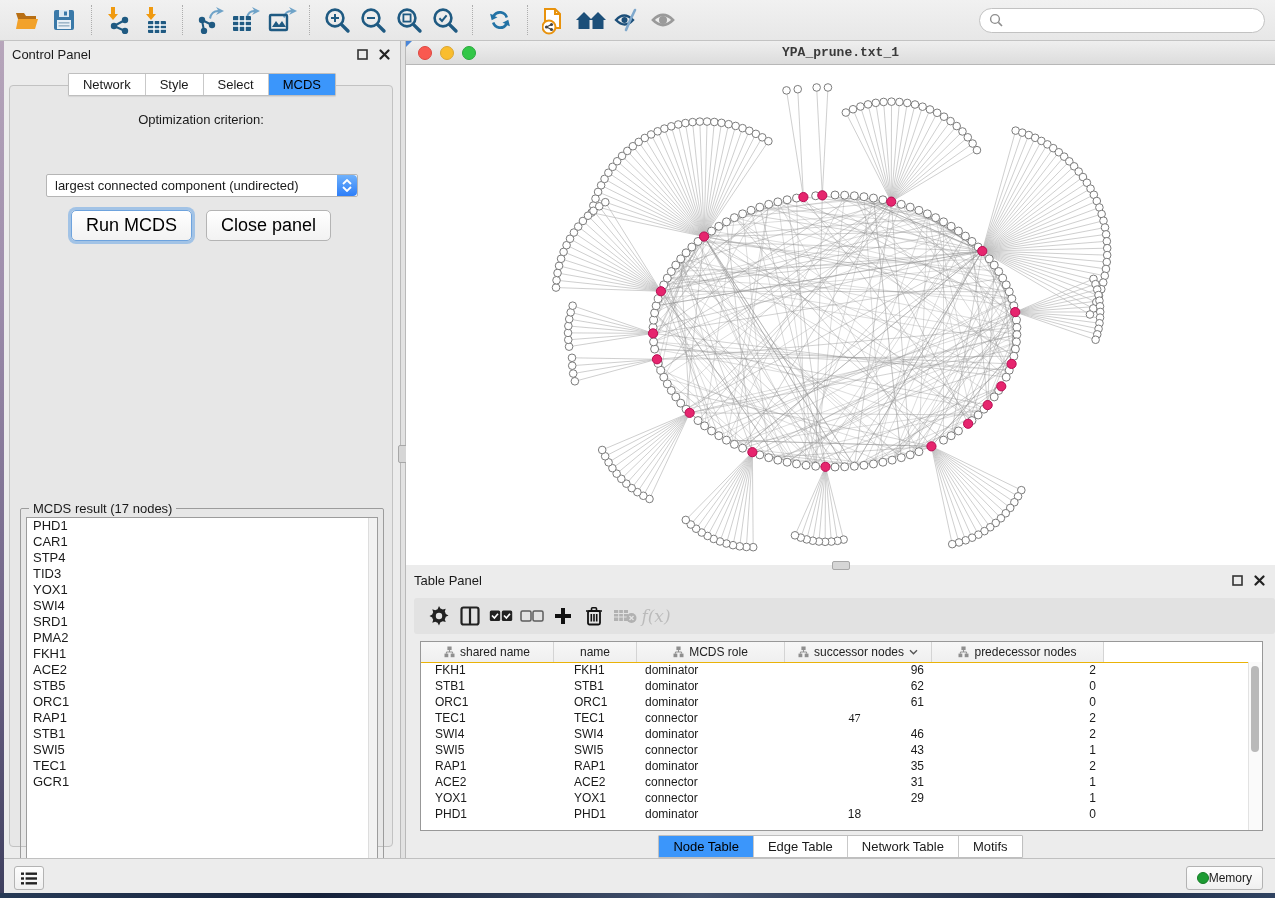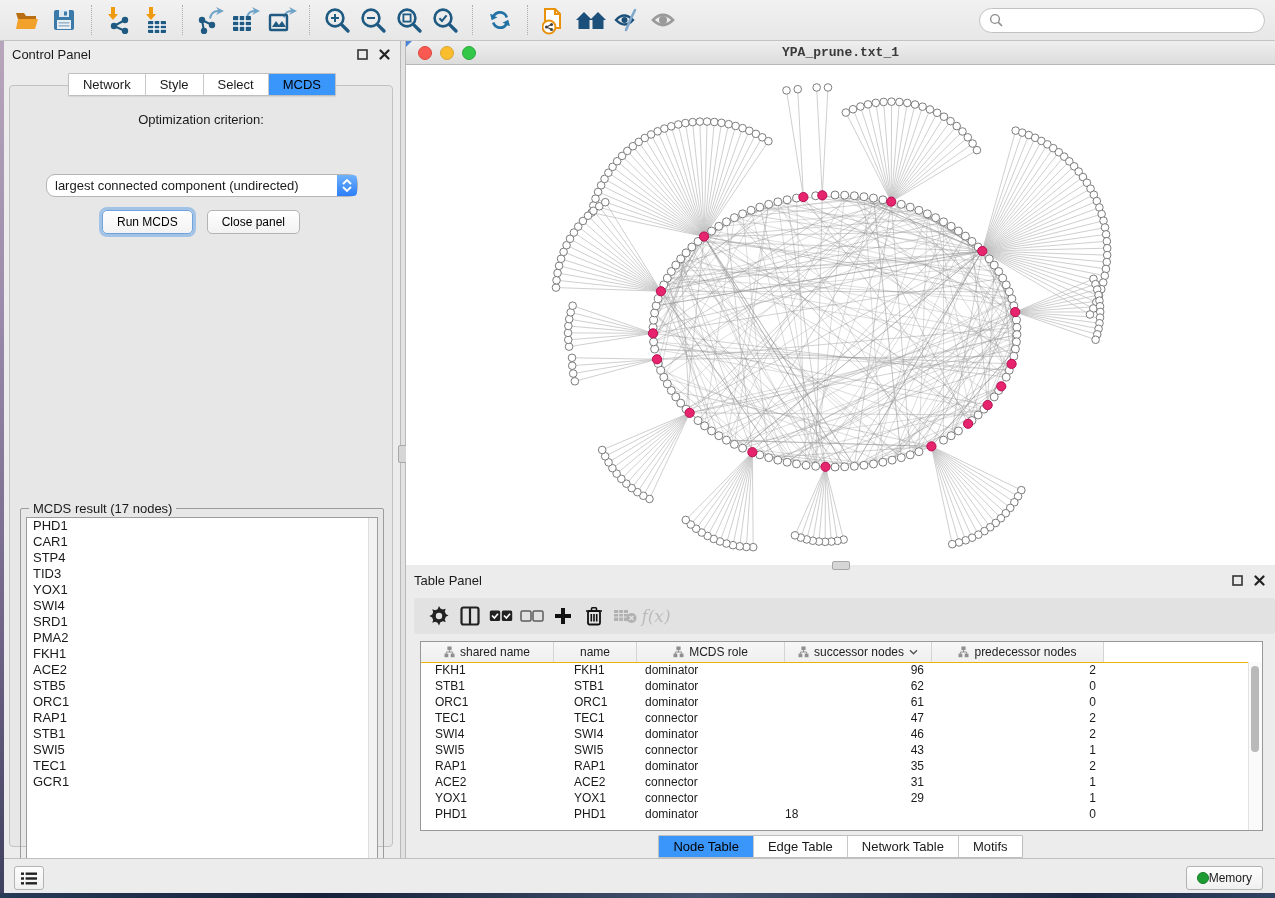--- a/index.html
+++ b/index.html
@@ -30,27 +30,27 @@
   .cp-tabs{position:absolute;left:0;top:32px;width:100%;display:flex;justify-content:center;z-index:3;}
   .seggroup{display:flex;background:#fff;border:1px solid #bfbfbf;border-radius:1px;overflow:hidden;
             box-shadow:0 1px 1px rgba(0,0,0,.08);}
   .seg{padding:3px 14px;font-size:13px;border-right:1px solid #c9c9c9;background:#fff;cursor:pointer;white-space:nowrap;}
   .seg:last-child{border-right:none;}
   .seg.active{background:#3b96fb;color:#000000;}
   .cp-box{position:absolute;left:5px;top:44px;width:384px;height:762px;background:#e7e7e7;
           border:1px solid #c2c2c2;border-radius:4px;box-sizing:border-box;}
   .opt-label{margin-top:26px;text-align:center;font-size:13px;}
   .select{position:absolute;left:36px;top:88px;width:312px;height:23px;background:#fff;border:1px solid #b5b5b5;
-          border-radius:9px;display:flex;align-items:center;box-sizing:border-box;cursor:pointer;}
+          border-radius:2px;display:flex;align-items:center;box-sizing:border-box;cursor:pointer;}
   .select .val{flex:1;font-size:13px;padding:0 8px;white-space:nowrap;overflow:hidden;}
   .select .cap{width:20px;height:21px;background:linear-gradient(#6fb1fb,#2d7ef8);border-radius:0 4px 4px 0;
                display:flex;flex-direction:column;align-items:center;justify-content:center;gap:1px;}
   .btn-row{position:absolute;left:0;top:124px;width:100%;display:flex;justify-content:center;gap:14px;}
   .mac-btn{background:linear-gradient(#ffffff,#f2f2f2);border:1px solid #b4b4b4;border-radius:5px;
-           font-size:12px;padding:4px 14px;cursor:pointer;font-family:"Liberation Sans",sans-serif;}
+           font-size:18px;padding:4px 14px;cursor:pointer;font-family:"Liberation Sans",sans-serif;}
   .mac-btn.focused{box-shadow:0 0 0 3px rgba(105,165,230,.55);border-color:#6ea3dd;}
   .group-box{position:absolute;left:10px;top:422px;width:362px;height:370px;border:1px solid #9c9c9c;
              border-radius:2px;}
   .group-label{position:absolute;left:8px;top:-8px;background:#e7e7e7;padding:0 4px;font-size:13px;}
   .mcds-list{position:absolute;left:5px;top:8px;right:5px;bottom:5px;background:#fff;border:1px solid #9c9c9c;
              overflow:hidden;}
   .mcds-item{font-size:13px;padding:0 6px;height:16px;line-height:16px;cursor:default;}
   .mcds-scroll{position:absolute;right:0;top:0;width:8px;height:100%;background:#f2f2f2;border-left:1px solid #ddd;}
 
   
@@ -1210,21 +1210,21 @@
             <div class="nt-cell" style="width: 133px; text-align: left; padding-left: 14px;">ORC1</div>
             <div class="nt-cell" style="width: 83px; text-align: left; padding-left: 20px;">ORC1</div>
             <div class="nt-cell" style="width: 148px; text-align: left; padding-left: 8px;">dominator</div>
             <div class="nt-cell" style="width: 147px; text-align: right; padding-left: 0px; padding-right: 8px;">61</div>
             <div class="nt-cell" style="width: 172px; text-align: right; padding-left: 0px; padding-right: 8px;">0</div>
           </div>
           <div class="nt-row">
             <div class="nt-cell" style="width: 133px; text-align: left; padding-left: 14px;">TEC1</div>
             <div class="nt-cell" style="width: 83px; text-align: left; padding-left: 20px;">TEC1</div>
             <div class="nt-cell" style="width: 148px; text-align: left; padding-left: 8px;">connector</div>
-            <div class="nt-cell" style="width: 147px; text-align: right; padding-left: 0px; padding-right: 8px;">47</div>
+            <div class="nt-cell" style="width: 147px; text-align: center; padding-left: 0px; padding-right: 8px; font-family: Liberation Serif, serif;">47</div>
             <div class="nt-cell" style="width: 172px; text-align: right; padding-left: 0px; padding-right: 8px;">2</div>
           </div>
           <div class="nt-row">
             <div class="nt-cell" style="width: 133px; text-align: left; padding-left: 14px;">SWI4</div>
             <div class="nt-cell" style="width: 83px; text-align: left; padding-left: 20px;">SWI4</div>
             <div class="nt-cell" style="width: 148px; text-align: left; padding-left: 8px;">dominator</div>
             <div class="nt-cell" style="width: 147px; text-align: right; padding-left: 0px; padding-right: 8px;">46</div>
             <div class="nt-cell" style="width: 172px; text-align: right; padding-left: 0px; padding-right: 8px;">2</div>
           </div>
           <div class="nt-row">
@@ -1252,21 +1252,21 @@
             <div class="nt-cell" style="width: 133px; text-align: left; padding-left: 14px;">YOX1</div>
             <div class="nt-cell" style="width: 83px; text-align: left; padding-left: 20px;">YOX1</div>
             <div class="nt-cell" style="width: 148px; text-align: left; padding-left: 8px;">connector</div>
             <div class="nt-cell" style="width: 147px; text-align: right; padding-left: 0px; padding-right: 8px;">29</div>
             <div class="nt-cell" style="width: 172px; text-align: right; padding-left: 0px; padding-right: 8px;">1</div>
           </div>
           <div class="nt-row">
             <div class="nt-cell" style="width: 133px; text-align: left; padding-left: 14px;">PHD1</div>
             <div class="nt-cell" style="width: 83px; text-align: left; padding-left: 20px;">PHD1</div>
             <div class="nt-cell" style="width: 148px; text-align: left; padding-left: 8px;">dominator</div>
-            <div class="nt-cell" style="width: 147px; text-align: left; padding-left: 0px; padding-right: 8px;">18</div>
+            <div class="nt-cell" style="width: 147px; text-align: center; padding-left: 0px; padding-right: 8px;">18</div>
             <div class="nt-cell" style="width: 172px; text-align: right; padding-left: 0px; padding-right: 8px;">0</div>
           </div>
         </div>
       <div class="nt-scroll">
         <div class="nt-thumb"></div>
       </div>
     </div>
 
     <div class="tp-tabs">
       <div class="seggroup" id="tp-tab-group">

